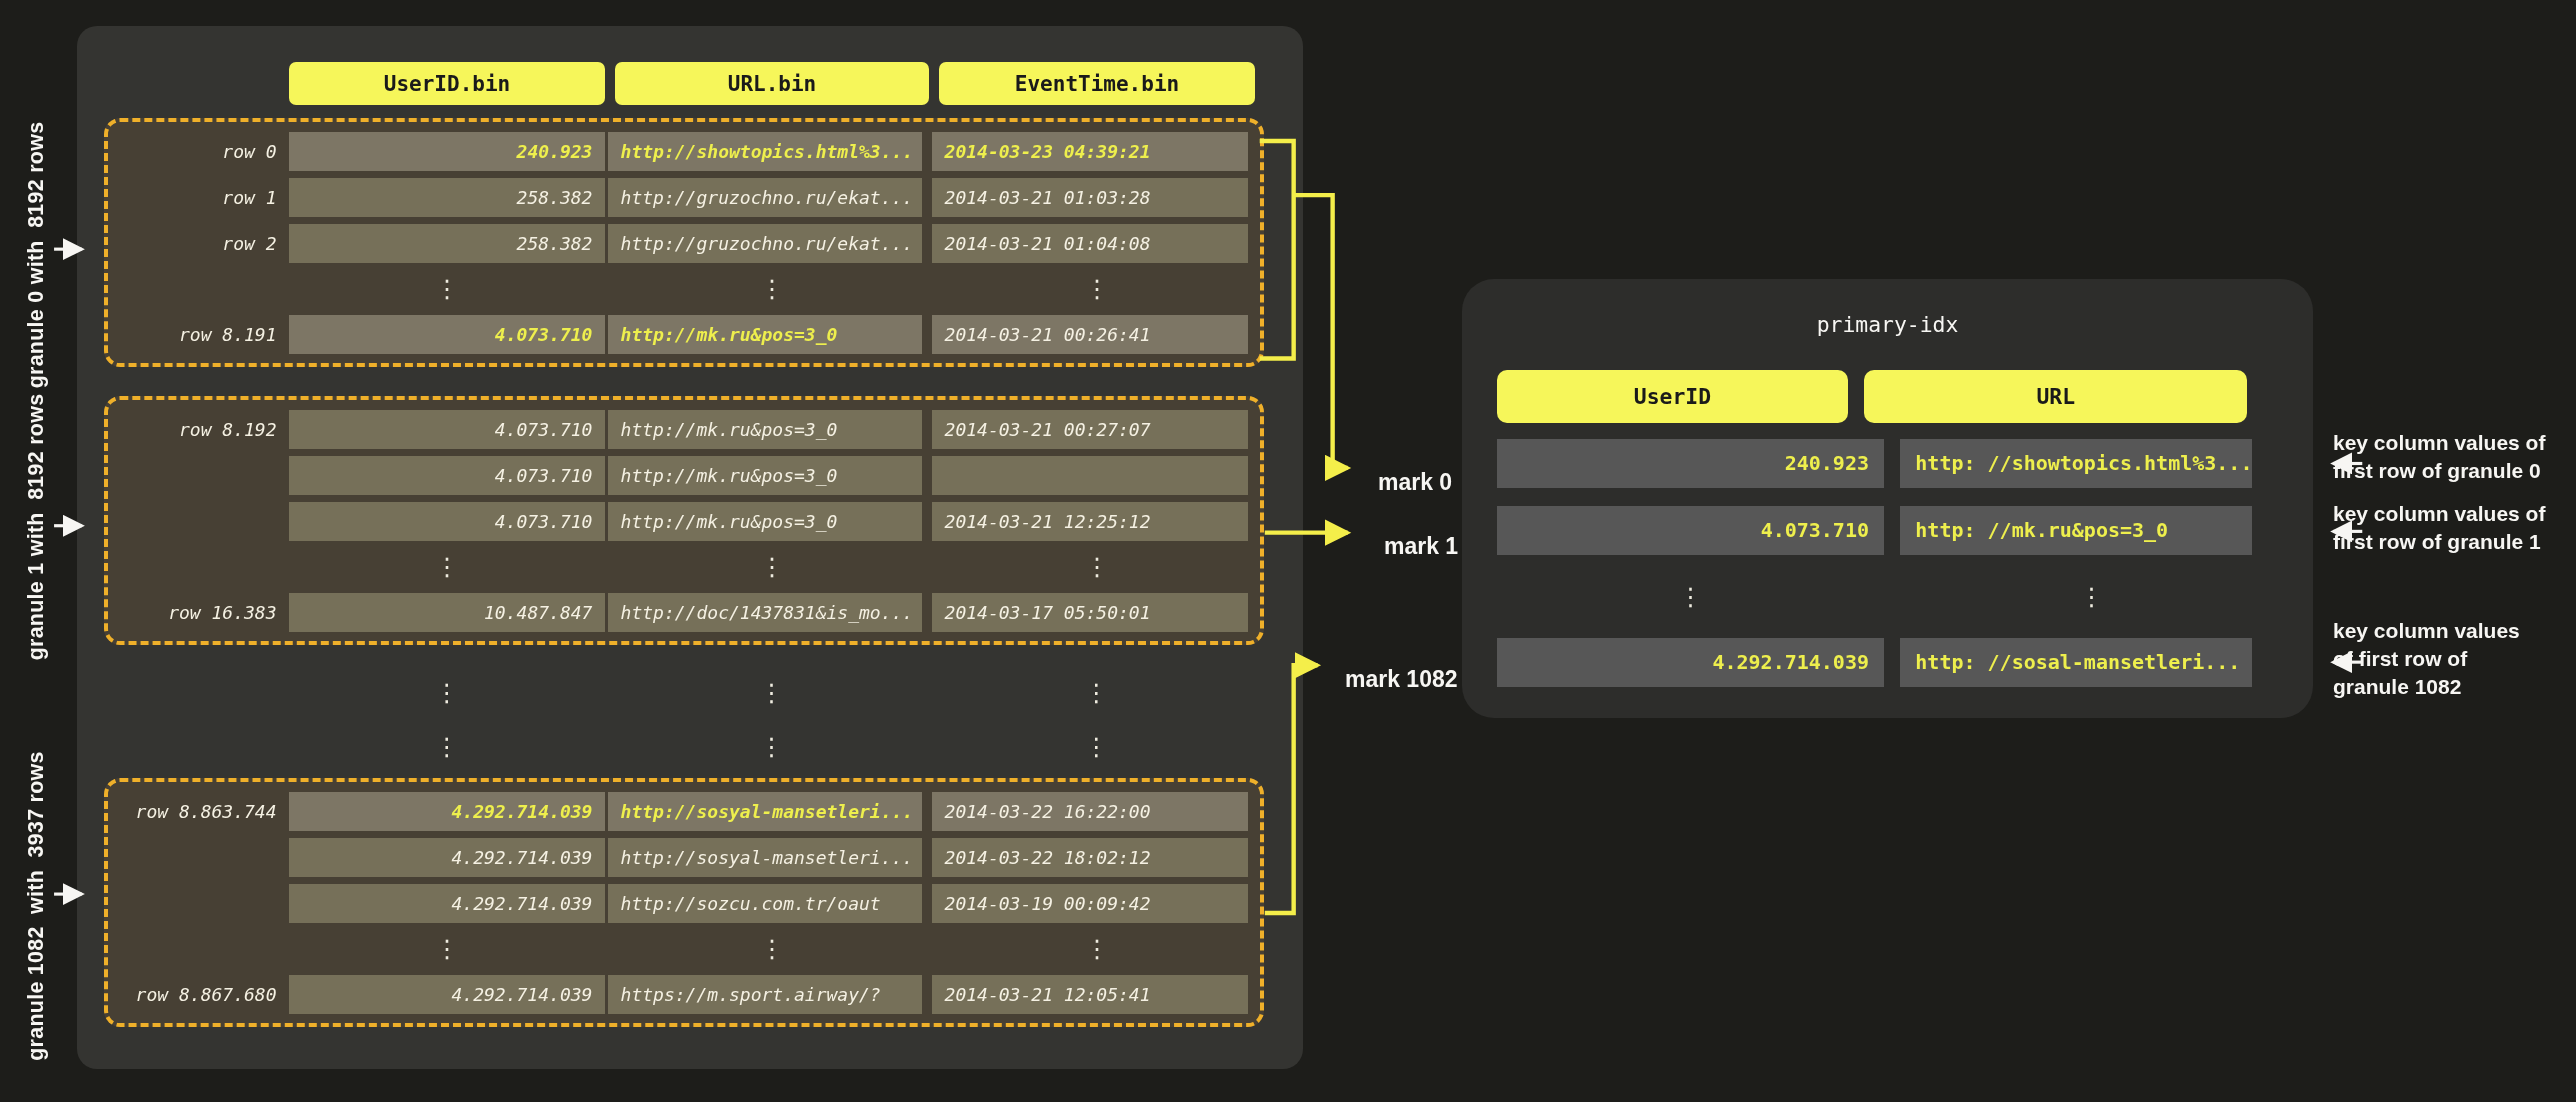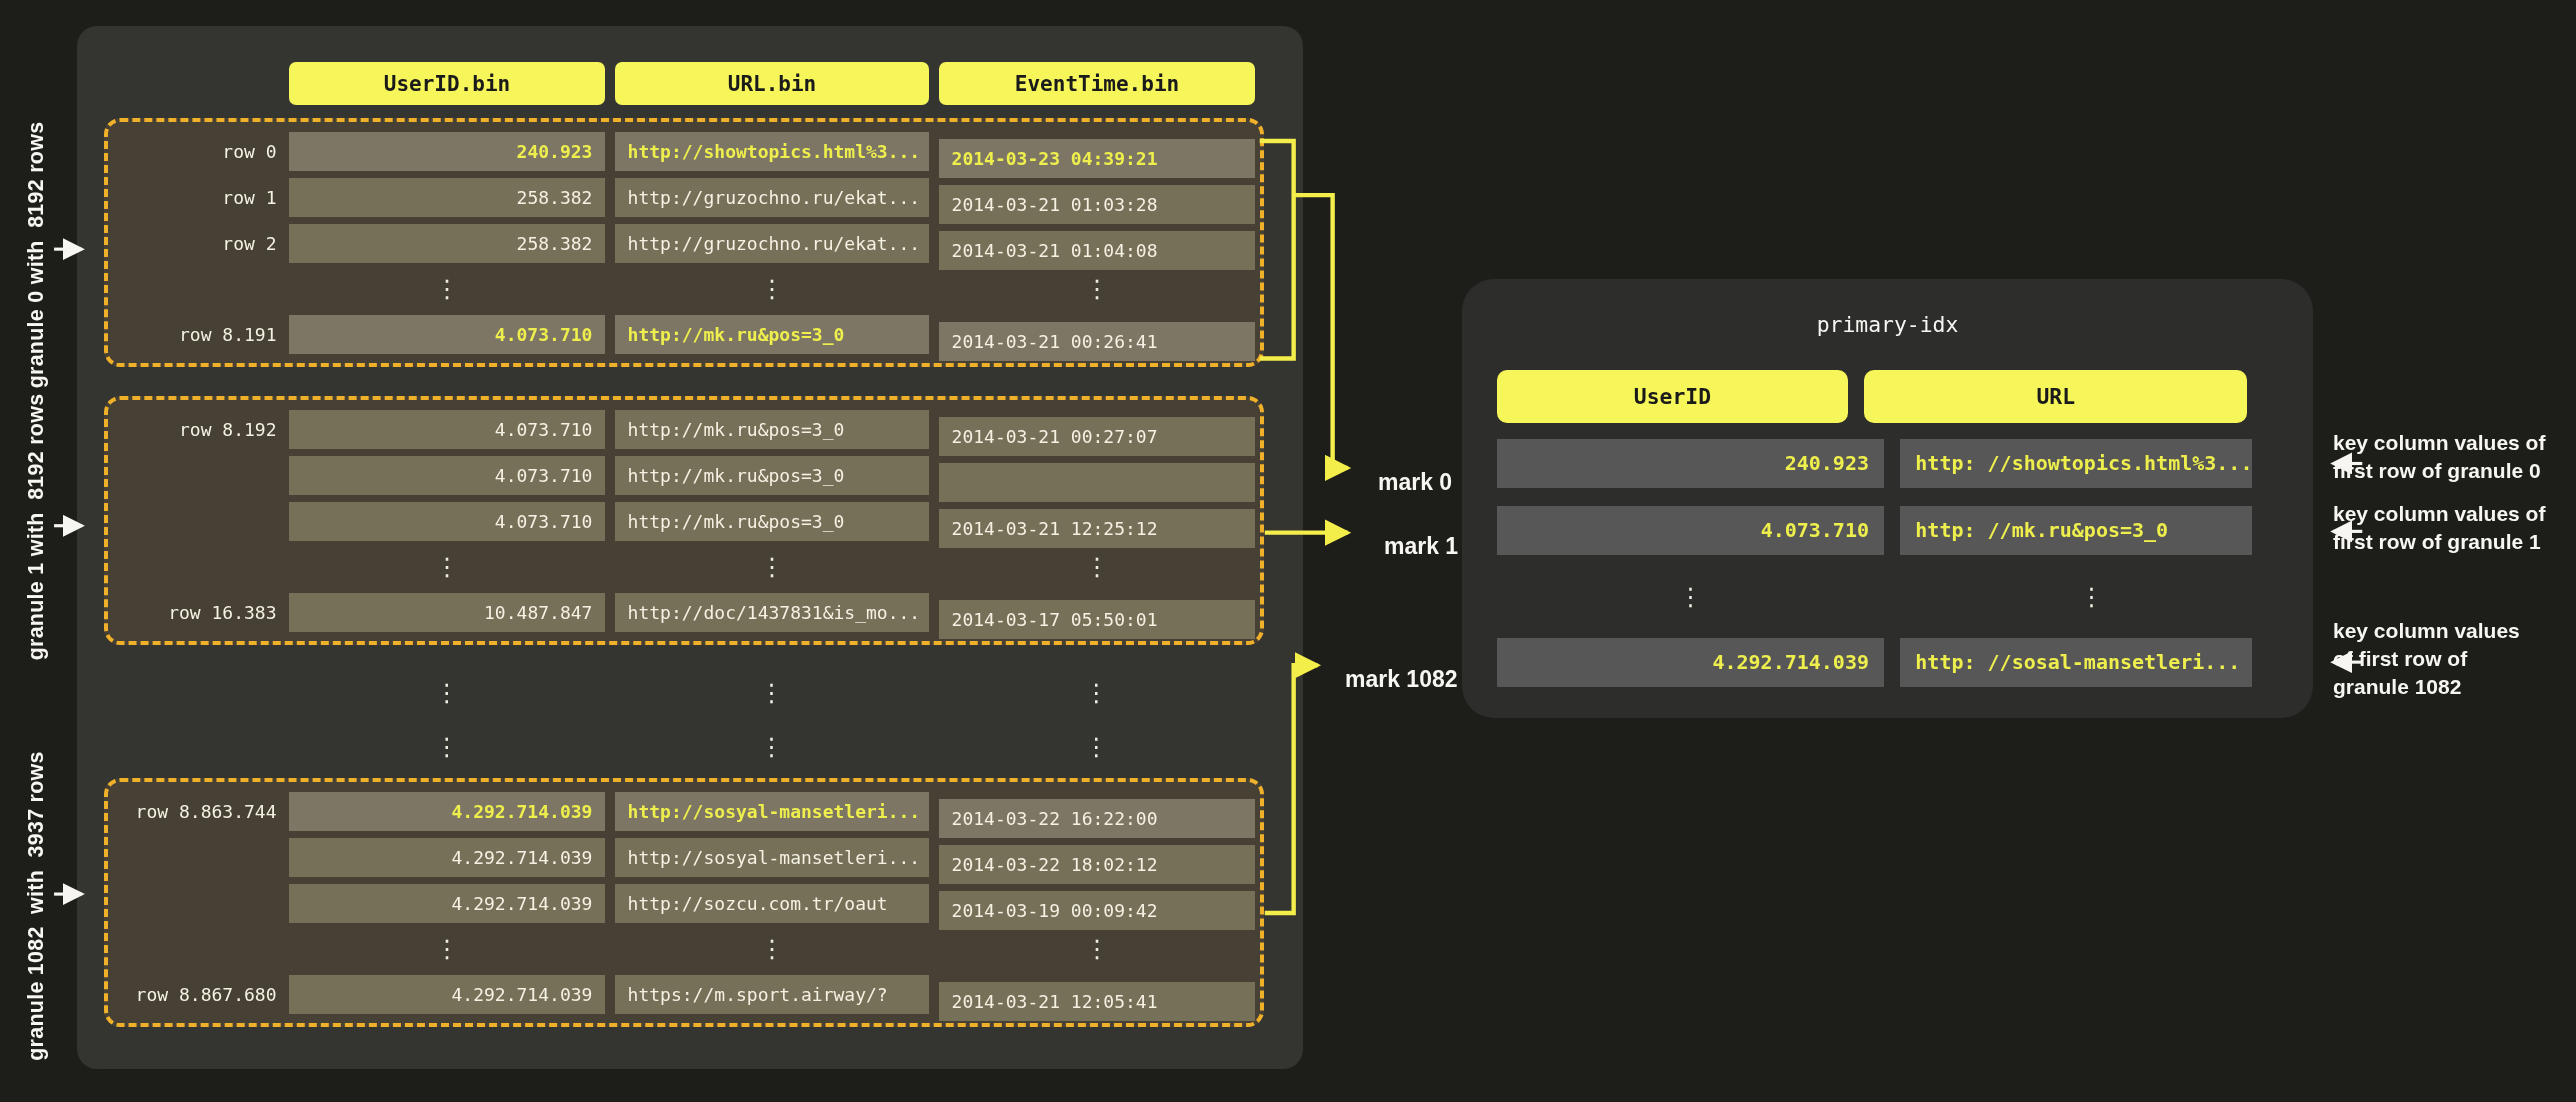--- a/index.html
+++ b/index.html
@@ -22,31 +22,31 @@
   .pill{height:43px;background:var(--pill);border-radius:7px;
         display:flex;align-items:center;justify-content:center;
         color:var(--pill-text);font-size:21px;font-weight:700;}
   .pill.w1{width:316px;} .pill.w2{width:314px;} .pill.w3{width:316px;}
 
   .granule-box{position:absolute;left:104px;width:1160px;
                background:var(--granule-bg);border:4.4px dashed var(--dash);
                border-radius:16.3px;padding:2.5px 0;}
   .g0{top:118px;} .g1{top:396px;} .g2{top:778px;}
 
-  .g-row{display:flex;align-items:flex-start;height:39px;margin:7px 0;}
+  .g-row{display:flex;align-items:flex-end;height:39px;margin:7px 0;font-style:italic;}
   .g-rowlabel{width:176px;padding-right:7.5px;text-align:right;
               color:var(--white-text);font-size:18px;line-height:39px;
               white-space:nowrap;overflow:hidden;}
   .g-cell{height:39px;line-height:39px;background:var(--cell-bg);
           color:var(--white-text);font-size:18px;white-space:nowrap;
           overflow:hidden;padding:0 12.6px;}
   .g-row.hl .g-cell{background:var(--cell-hl-bg);}
   .g-cell.y{color:var(--yellow-text);font-weight:700;}
   .g-cell.uid{width:316px;margin-left:5px;text-align:right;}
-  .g-cell.url{width:314px;margin-left:10px;text-align:left;}
+  .g-cell.url{width:314px;margin-left:3px;text-align:left;}
   .g-cell.evt{width:316px;margin-left:10px;text-align:left;margin-top:7px;}
 
   .g-dots-row{display:flex;align-items:center;height:38px;margin:7px 0;
               padding-left:181px;}
   .g-dots-row .vd{font-size:24px;color:#efece0;text-align:center;}
   .g-dots-row .vd.c0{width:316px;} .g-dots-row .vd.c1{width:314px;margin-left:10px;}
   .g-dots-row .vd.c2{width:316px;margin-left:10px;}
 
   .dots-line{position:absolute;left:289px;width:965px;height:50px;
              display:flex;align-items:center;}

